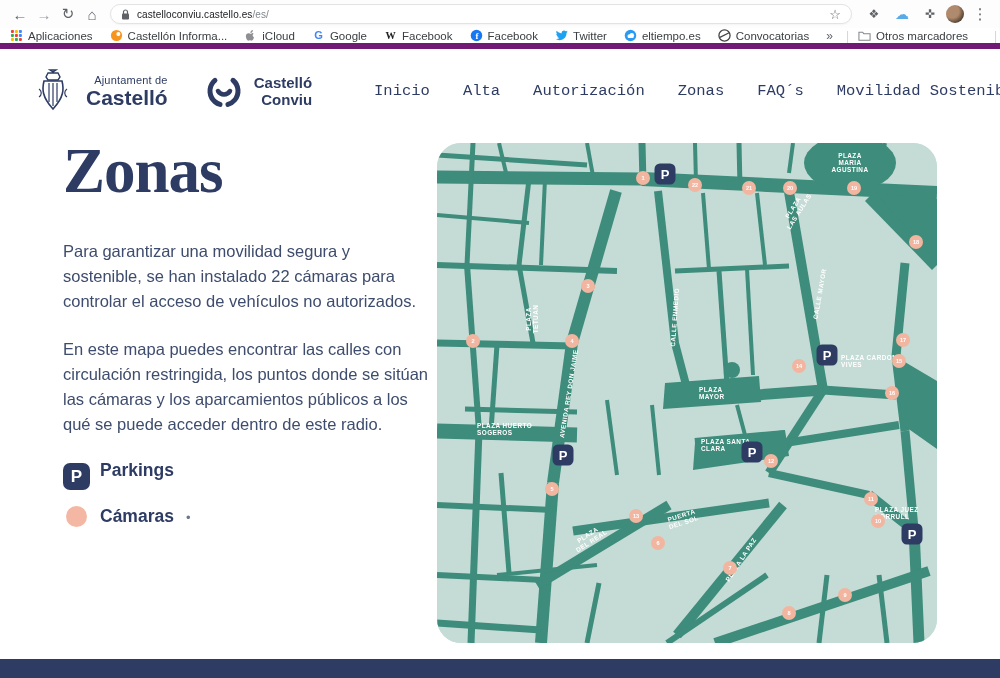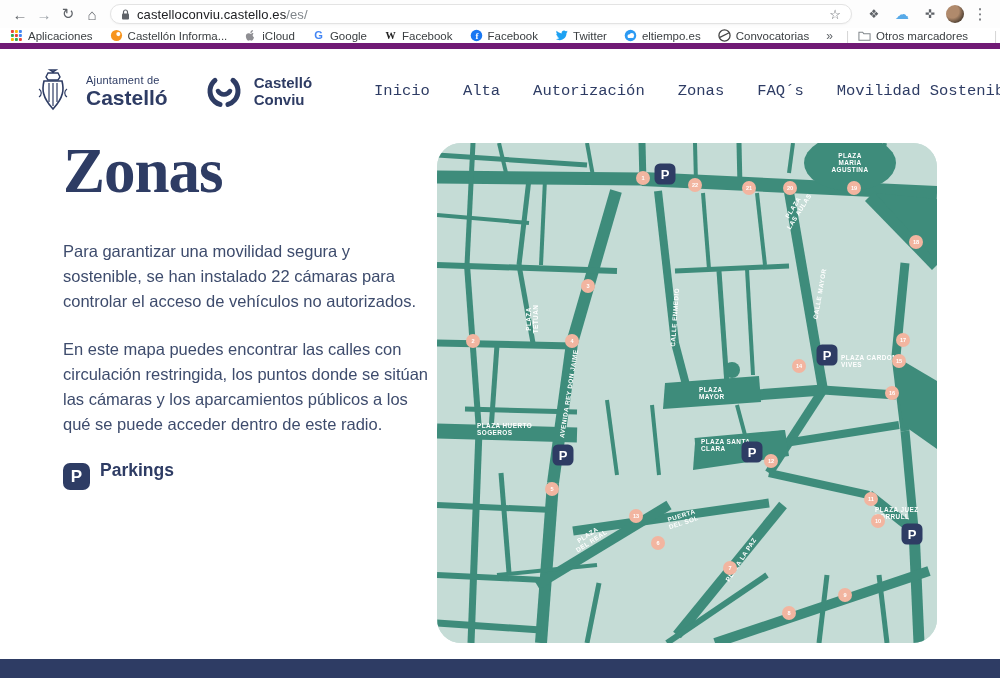--- a/index.html
+++ b/index.html
@@ -8,40 +8,40 @@
 
   
   .toolbar { position:absolute; top:0; left:0; right:0; height:28px; background:#fdfdfd;
              display:flex; align-items:center; padding:0 8px; }
   .tb-icon { width:24px; height:22px; display:flex; align-items:center; justify-content:center;
              color:#5f6368; font-size:15px; cursor:pointer; }
   .tb-icon.fwd { color:#9aa0a6; }
   .addr-pill { flex:1; height:20px; margin:0 10px 0 6px; background:#fff; border:1px solid #e3e3e3;
                border-radius:11px; display:flex; align-items:center; padding:0 10px;
                box-shadow:0 1px 2px rgba(0,0,0,.04); }
-  .addr-text { font-size:13px; color:#202124; margin-left:7px; letter-spacing:.1px; }
+  .addr-text { font-size:10px; color:#202124; margin-left:7px; letter-spacing:.1px; }
   .addr-path { color:#80868b; }
   .addr-star { margin-left:auto; color:#5f6368; font-size:13px; }
   .right-icons { display:flex; align-items:center; gap:4px; }
   .avatar { width:18px; height:18px; border-radius:50%;
             background:radial-gradient(circle at 35% 35%, #b08a6c 0 40%, #5c4a3a 70%, #2f2a26); }
   .cloud-ic { color:#58aae8; font-size:14px; }
 
   .bookmarks { position:absolute; top:28px; left:0; right:0; height:21px; background:#fff;
                border-bottom:6px solid #701a75; display:flex; align-items:center;
                padding:0 10px; font-size:11.5px; color:#3c4043; }
   .bm-item { display:flex; align-items:center; gap:5px; margin-right:17px; white-space:nowrap; cursor:pointer; }
   .bm-right { margin-left:auto; display:flex; align-items:center; }
   .bm-sep { color:#d4d4d4; margin:0 9px; font-size:12px; }
   .bm-chev { color:#5f6368; font-size:12px; margin-right:4px; cursor:pointer; }
   .fav { width:13px; height:13px; display:flex; align-items:center; justify-content:center; flex:0 0 auto; }
 
   
   .site-header { position:absolute; top:50px; left:0; right:0; height:82px; background:#fff;
-                 display:flex; align-items:center; padding:0 36px; }
+                 display:flex; align-items:center; padding:0 36px;text-align:right; }
   .logo-wrap { display:flex; align-items:center; gap:16px; }
   .logo-text1 { color:#2e3c64; line-height:1; }
   .logo-text1 .small { font-size:11px; letter-spacing:.2px; }
   .logo-text1 .big { font-size:21px; font-weight:bold; margin-top:1px; }
   .logo-div { width:1px; height:40px; background:#d9dde5; }
   .conviu-wrap { display:flex; align-items:center; gap:10px; }
   .conviu-text { color:#2e3c64; font-size:15px; font-weight:600; line-height:1.15; }
   .main-nav { display:flex; align-items:center; gap:33px; margin-left:62px;font-family:Liberation Mono, monospace; }
   .nav-item { color:#2e3c64; font-size:15.5px; font-weight:500; cursor:pointer; white-space:nowrap; }
   .header-right { margin-left:auto; display:flex; align-items:center; gap:13px; }
@@ -235,20 +235,25 @@
   <div class="left-col">
     <h1 class="page-title">Zonas</h1>
     <p class="para">Para garantizar una movilidad segura y sostenible, se han instalado 22 cámaras para controlar el acceso de vehículos no autorizados.</p>
     <p class="para">En este mapa puedes encontrar las calles con circulación restringida, los puntos donde se sitúan las cámaras y los aparcamientos públicos a los qué se puede acceder dentro de este radio.</p>
     <div class="legend">
       <div class="legend-row">
         <div class="p-tile">P</div>
         <div>
           <div class="legend-main">Parkings</div>
         </div>
+      </div>
+      <div class="legend-row">
+        <div class="cam-dot"></div>
+        <div class="legend-main" style="margin-top:2px;">Cámaras</div>
+        <div class="cam-tick">•</div>
       </div>
     </div>
   </div>
 
   <div class="map-box">
     <svg id="map-svg" width="500" height="500" viewBox="0 0 500 500">
         <rect x="0" y="0" width="500" height="500" fill="#c5dcd6"></rect>
         <line x1="62" y1="0" x2="70" y2="34" stroke="#3e8c7b" stroke-width="4"></line>
         <line x1="150" y1="0" x2="156" y2="33" stroke="#3e8c7b" stroke-width="4"></line>
         <line x1="205" y1="0" x2="206" y2="40" stroke="#3e8c7b" stroke-width="7"></line>

